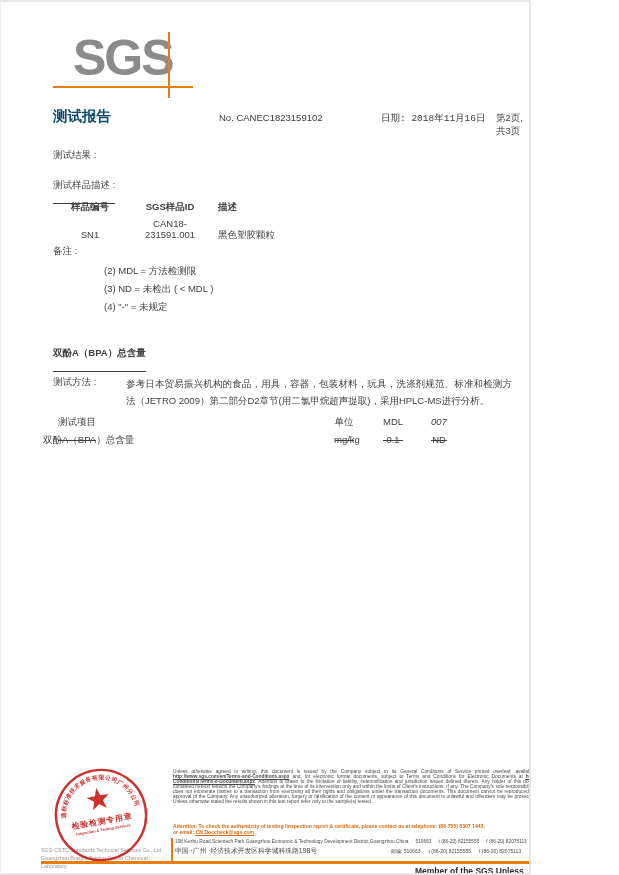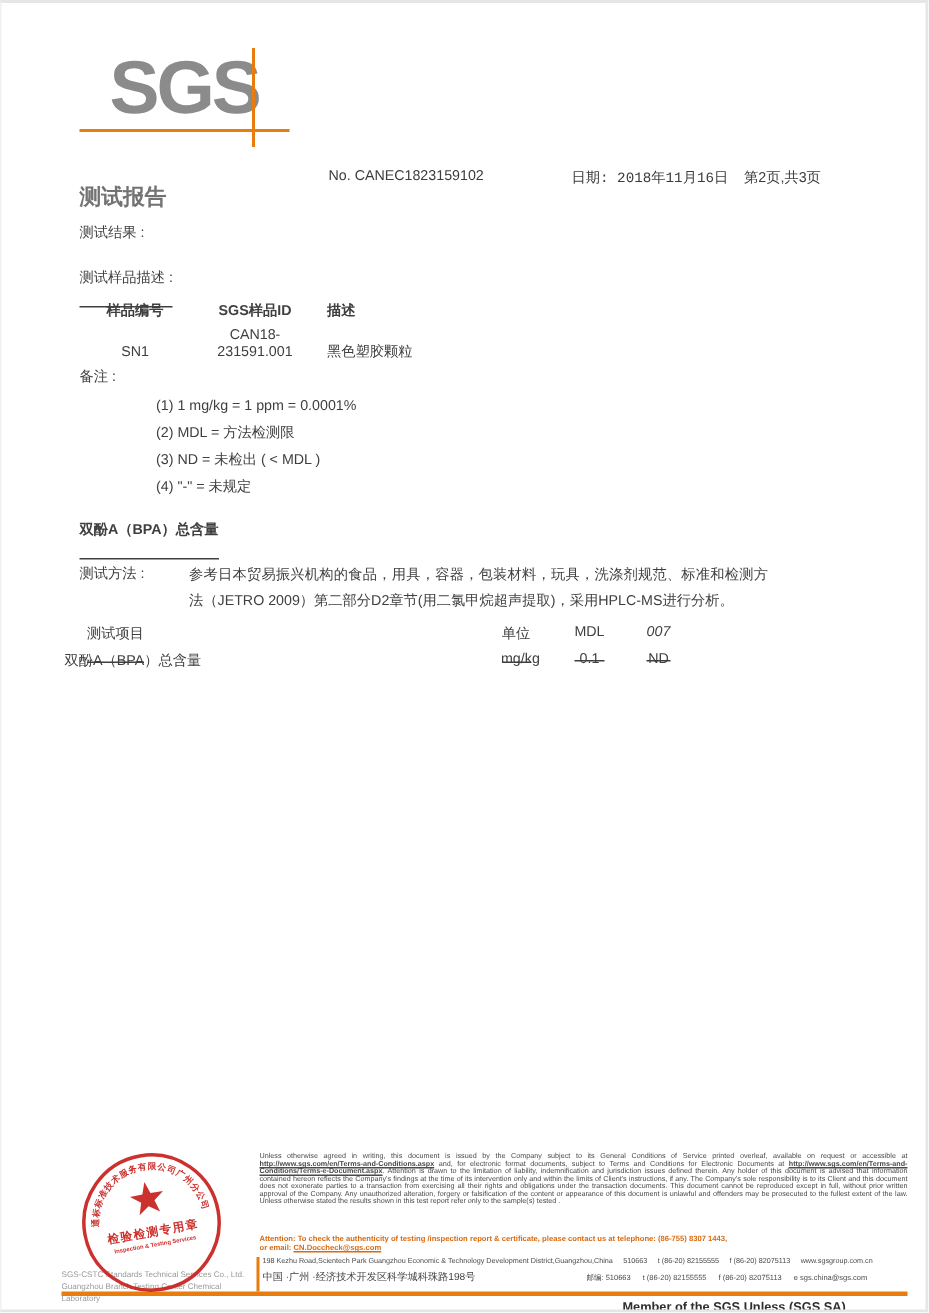--- a/index.html
+++ b/index.html
@@ -1,27 +1,27 @@
 <!DOCTYPE html>
 <html><head>
 <meta charset="utf-8">
 <style>
   html,body{margin:0;padding:0;background:#ffffff;}
   .page{
-    position:relative;width:619px;height:875px;background:#fff;overflow:hidden;
+    position:relative;width:531px;height:875px;background:#fff;overflow:hidden;
     font-family:"Liberation Sans","DejaVu Sans",sans-serif;color:#3c3c3c;
     box-sizing:border-box;border:2px solid #e6e6e6;border-left:1px solid #f0f0f0;
   }
   .abs{position:absolute;}
   
   .logo-text{left:72px;top:31px;font-size:50px;font-weight:800;letter-spacing:-2px;color:#8b8b8b;line-height:1;}
   .logo-hline{left:52px;top:84px;width:140px;height:2px;background:#e87d0d;}
   .logo-vline{left:167px;top:30px;width:2px;height:66px;background:#e87d0d;}
   
-  .doc-title{left:52px;top:120px;font-size:14.5px;font-weight:bold;color:#737373;}
+  .doc-title{left:52px;top:105px;font-size:14.5px;font-weight:bold;color:#0c4a6e;}
   .hdr-sm{top:110px;font-size:9.5px;color:#3c3c3c;}
   .report-no{left:218px;}
   .report-date{left:380px;font-family:Liberation Mono, monospace;}
   .report-pages{left:495px;}
   
   .t{font-size:9.5px;color:#3f3f3f;}
   .bold{font-weight:bold;}
   .ul{border-bottom:1px solid #3f3f3f;padding-bottom:13px;}
   .pos-results{left:52px;top:147px;}
   .pos-sampledesc{left:52px;top:177px;}
@@ -81,21 +81,20 @@
 
   <div class="abs t sample-hdr">
     <span class="st-c1 bold">样品编号</span><span class="st-c2 bold">SGS样品ID</span><span class="st-c3 bold">描述</span>
   </div>
   <div class="abs t sample-row">
     <span class="st-c1">SN1</span><span class="st-c2">CAN18-231591.001</span><span class="st-c3">黑色塑胶颗粒</span>
   </div>
 
   <div class="abs t pos-notes-label">备注 :</div>
   <div class="abs t notes">
-    <div>(1) 1 mg/kg = 1 ppm = 0.0001%</div>
     <div>(2) MDL = 方法检测限</div>
     <div>(3) ND = 未检出 ( &lt; MDL )</div>
     <div>(4) "-" = 未规定</div>
   </div>
 
   <div class="abs t pos-bpa-title"><span class="bold ul">双酚A（BPA）总含量</span></div>
   <div class="abs t pos-method-label">测试方法 :</div>
   <div class="abs t method-text">参考日本贸易振兴机构的食品，用具，容器，包装材料，玩具，洗涤剂规范、标准和检测方法（JETRO 2009）第二部分D2章节(用二氯甲烷超声提取)，采用HPLC-MS进行分析。</div>
 
   <div class="abs rt rt-hdr-item"><span class="ul">测试项目</span></div>

